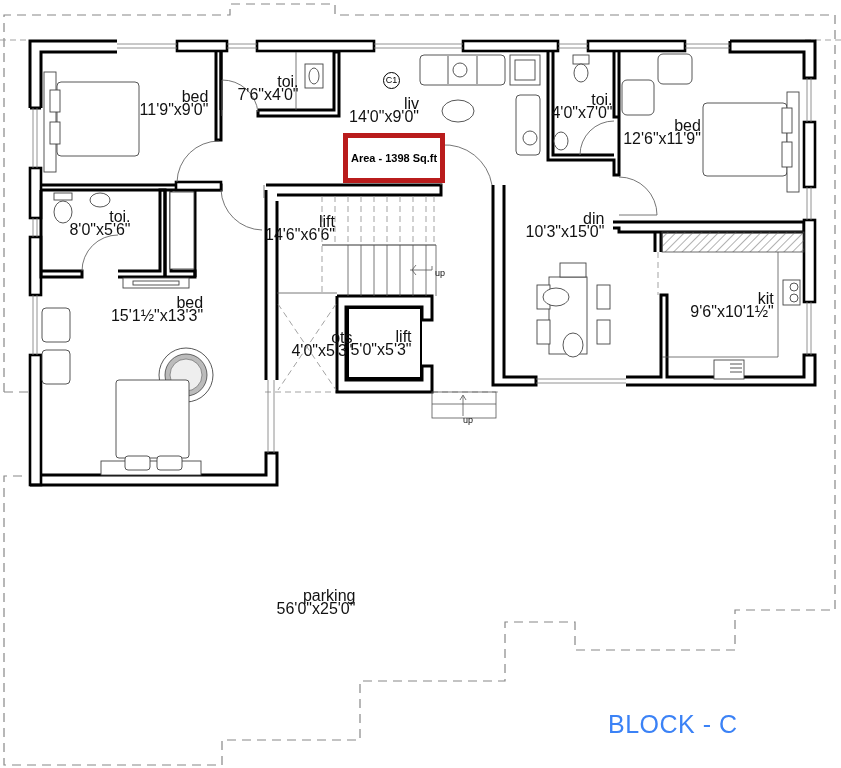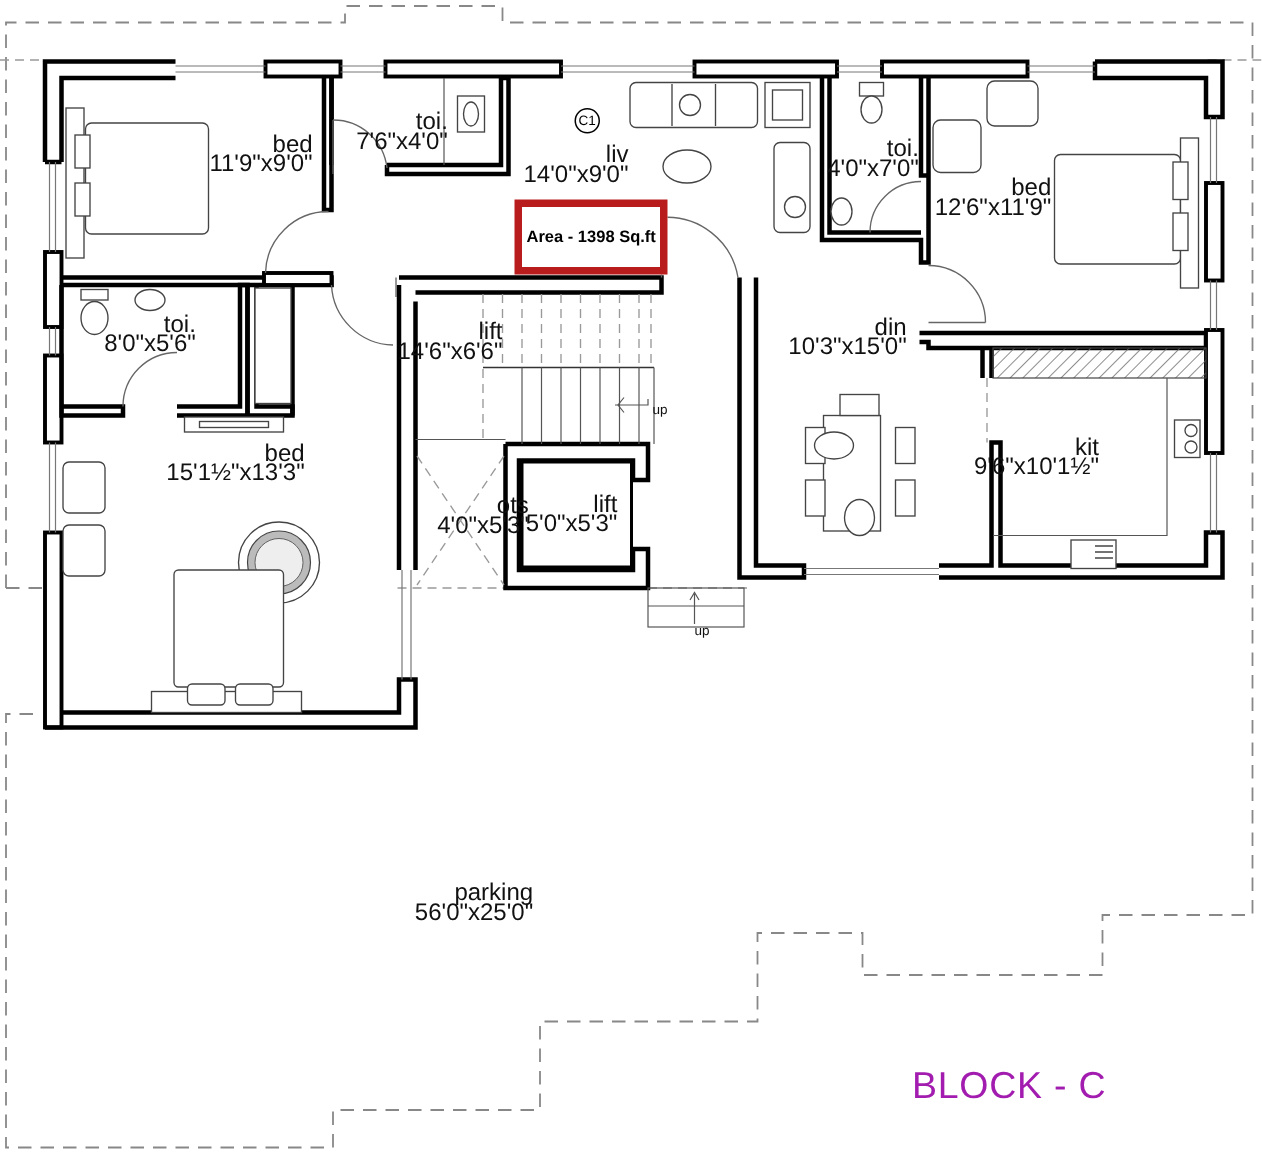--- a/index.html
+++ b/index.html
@@ -9,21 +9,21 @@
   .wallf { fill: #fff; stroke: #000; stroke-width: 2.6; }
   .thin { fill: none; stroke: #555; stroke-width: 0.8; }
   .thin2 { fill: none; stroke: #333; stroke-width: 1; }
   .win { fill: none; stroke: #777; stroke-width: 0.8; }
   .dash { fill: none; stroke: #888; stroke-width: 1.2; stroke-dasharray: 9 6; }
   .dash2 { fill: none; stroke: #999; stroke-width: 0.9; stroke-dasharray: 6 4; }
   .door { fill: none; stroke: #666; stroke-width: 0.9; }
   .furn { fill: #fff; stroke: #444; stroke-width: 0.9; }
   .lbl { position: absolute; font-size: 16px; color: #111; text-align: right; line-height: 13px; white-space: nowrap; transform: translateX(-50%); }
   .area-box { position: absolute; left: 343px; top: 133px; border: 5px solid #b91c1c; background: #fff; font-size: 11px; padding: 13px 3px; line-height: 14px; font-weight: bold; }
-  .title { position: absolute; left: 608px; top: 710px; font-size: 25px; color: #a21caf; letter-spacing: 0.5px; }
+  .title { position: absolute; left: 608px; top: 710px; font-size: 25px; color: #3b82f6; letter-spacing: 0.5px; }
   .circle-tag { position: absolute; left: 383px; top: 72px; width: 15px; height: 15px; border: 1px solid #000; border-radius: 50%; font-size: 9px; line-height: 15px; text-align: center; }
   .up { position: absolute; font-size: 9px; color: #111; text-align: center; }
 </style>
 </head>
 <body>
 
 <svg id="plan" viewBox="0 0 841 768" xmlns="http://www.w3.org/2000/svg">
 
   <g>
     <polyline class="dash" points="4,392 4,15 230,15 230,4 335,4 335,15 835,15 835,610 735,610 735,650 575,650 575,622 505,622 505,681 360,681 360,740 222,740 222,765 4,765 4,476 28,476"></polyline>
@@ -266,21 +266,21 @@
   <div>14'6"x6'6"</div>
 </div>
 <div class="lbl" style="left:565px;top:212px">
   <div>din</div>
   <div>10'3"x15'0"</div>
 </div>
 <div class="lbl" style="left:157px;top:296px">
   <div>bed</div>
   <div>15'1½"x13'3"</div>
 </div>
-<div class="lbl" style="left:691px;top:292px">
+<div class="lbl" style="left:732px;top:292px">
   <div>kit</div>
   <div>9'6"x10'1½"</div>
 </div>
 <div class="lbl" style="left:322px;top:331px">
   <div>ots</div>
   <div>4'0"x5'3"</div>
 </div>
 <div class="lbl" style="left:381px;top:330px">
   <div>lift</div>
   <div>5'0"x5'3"</div>

